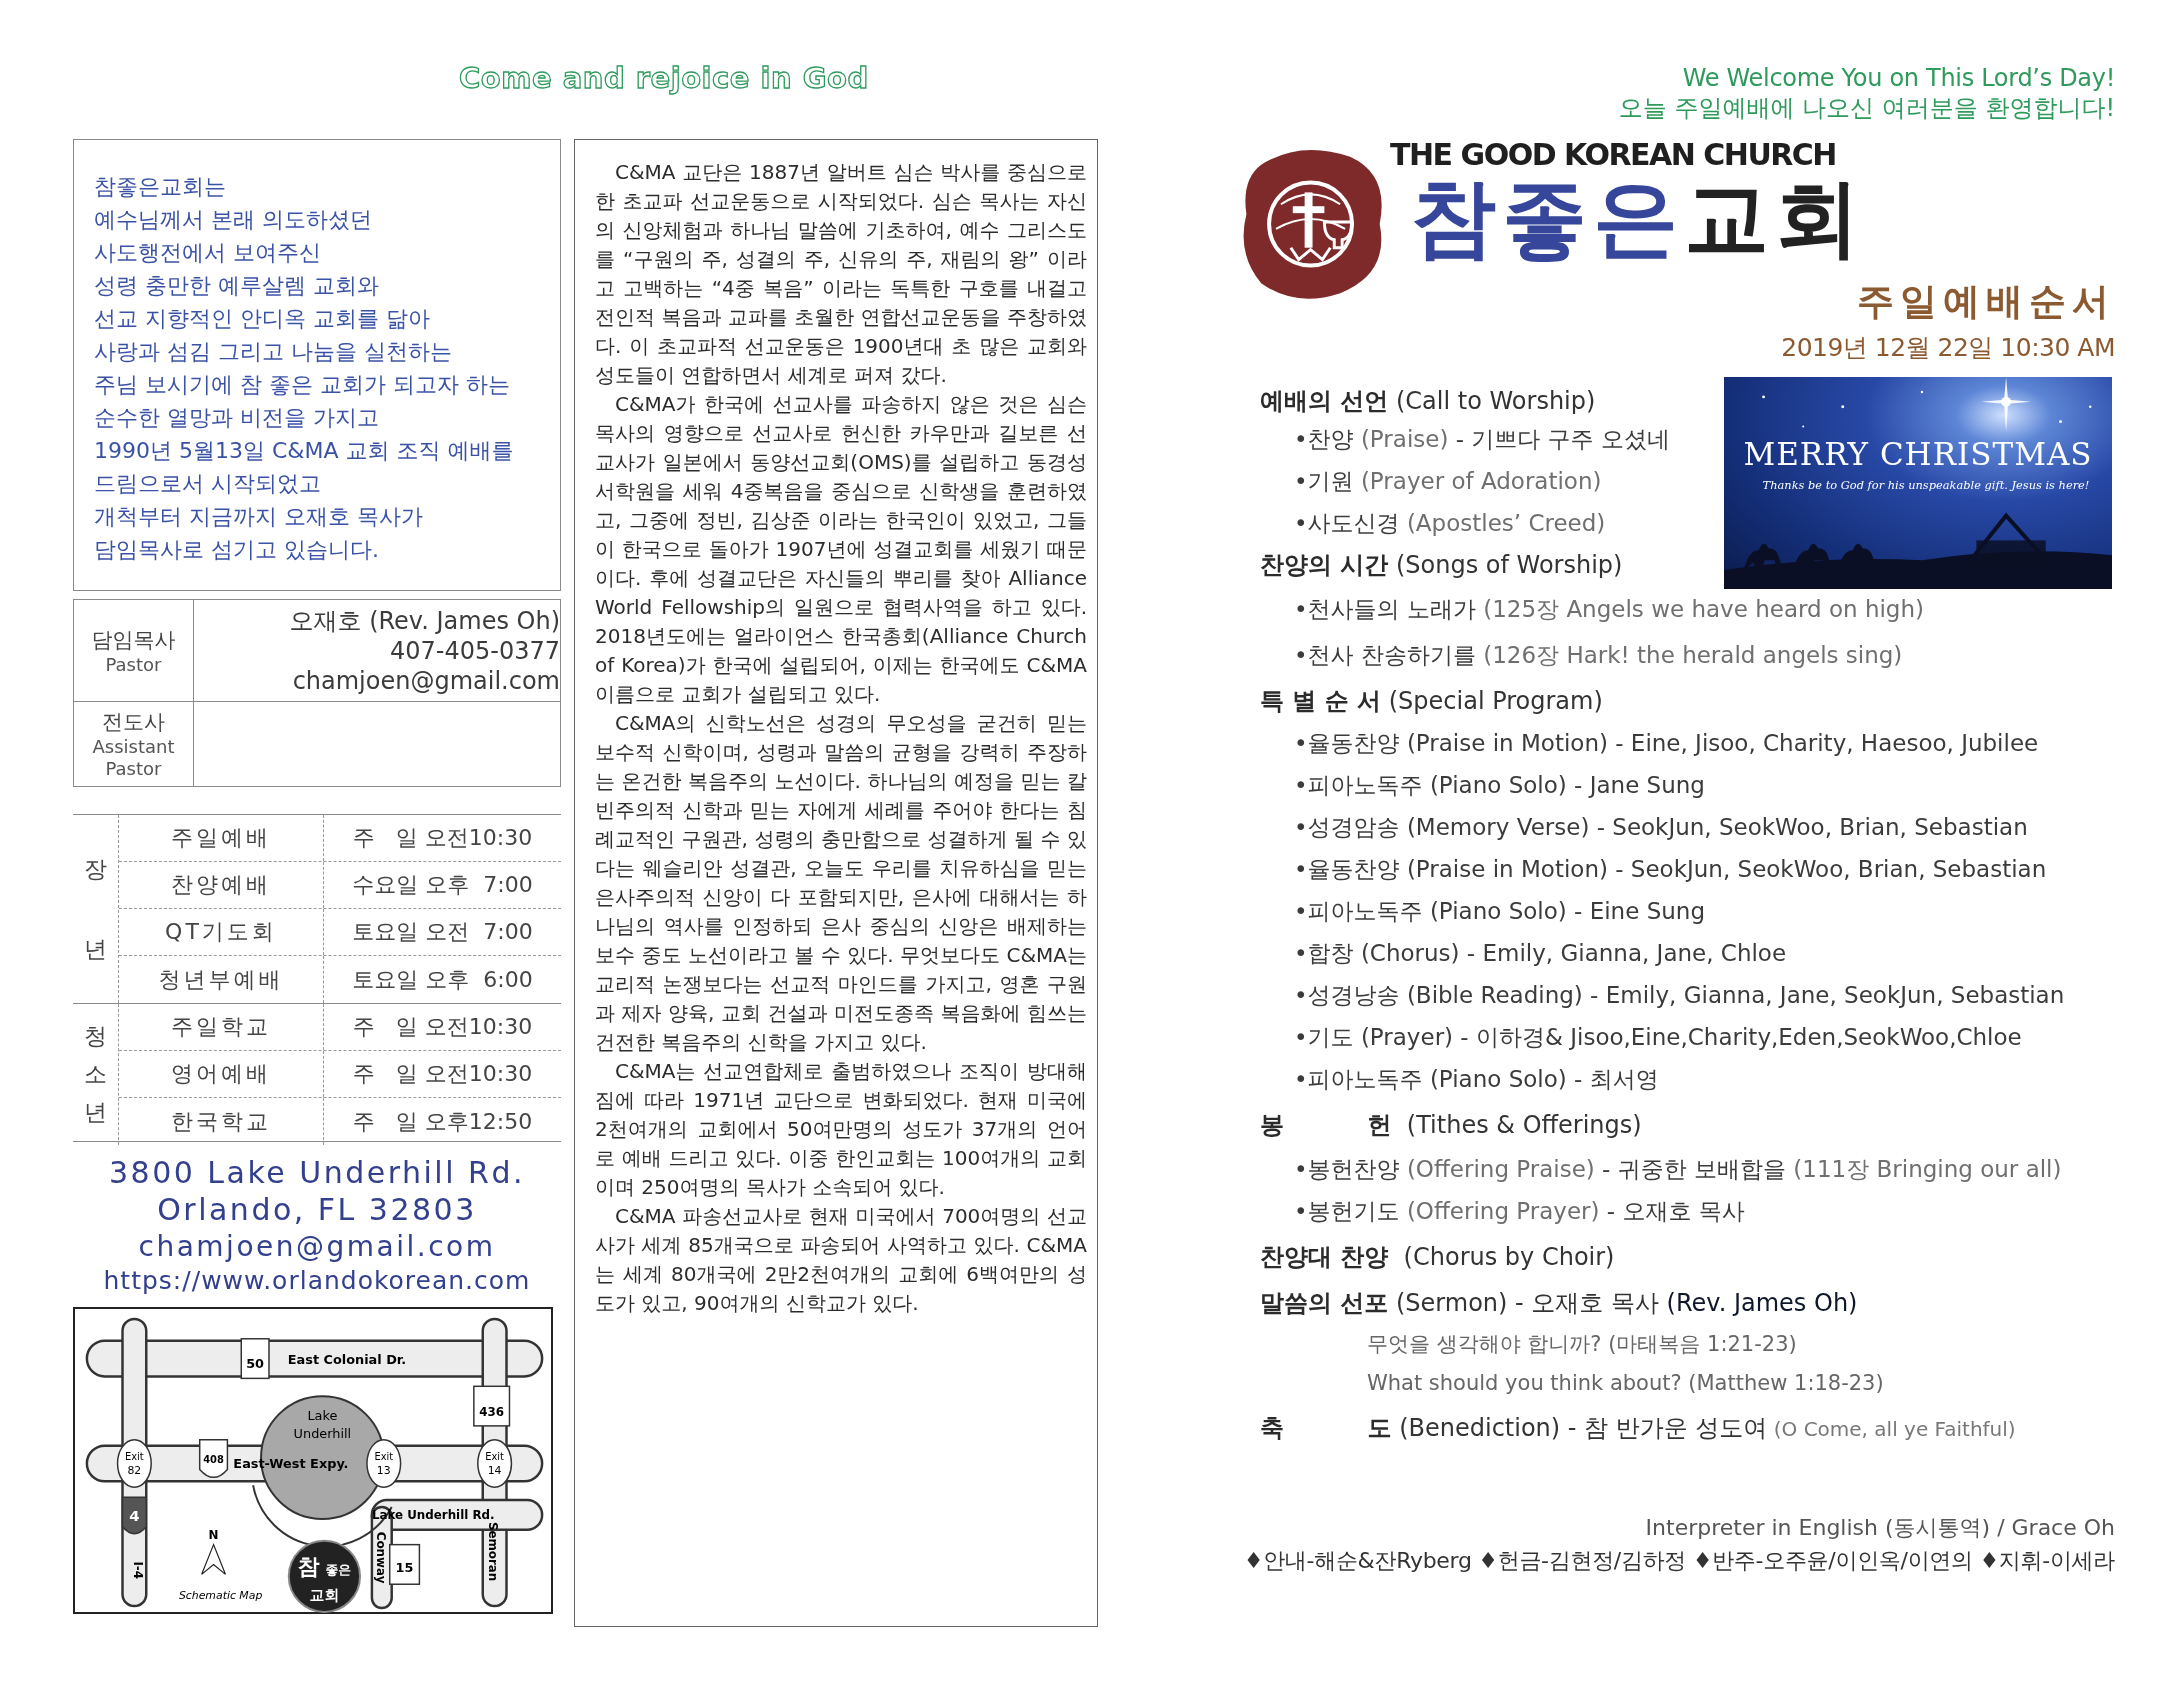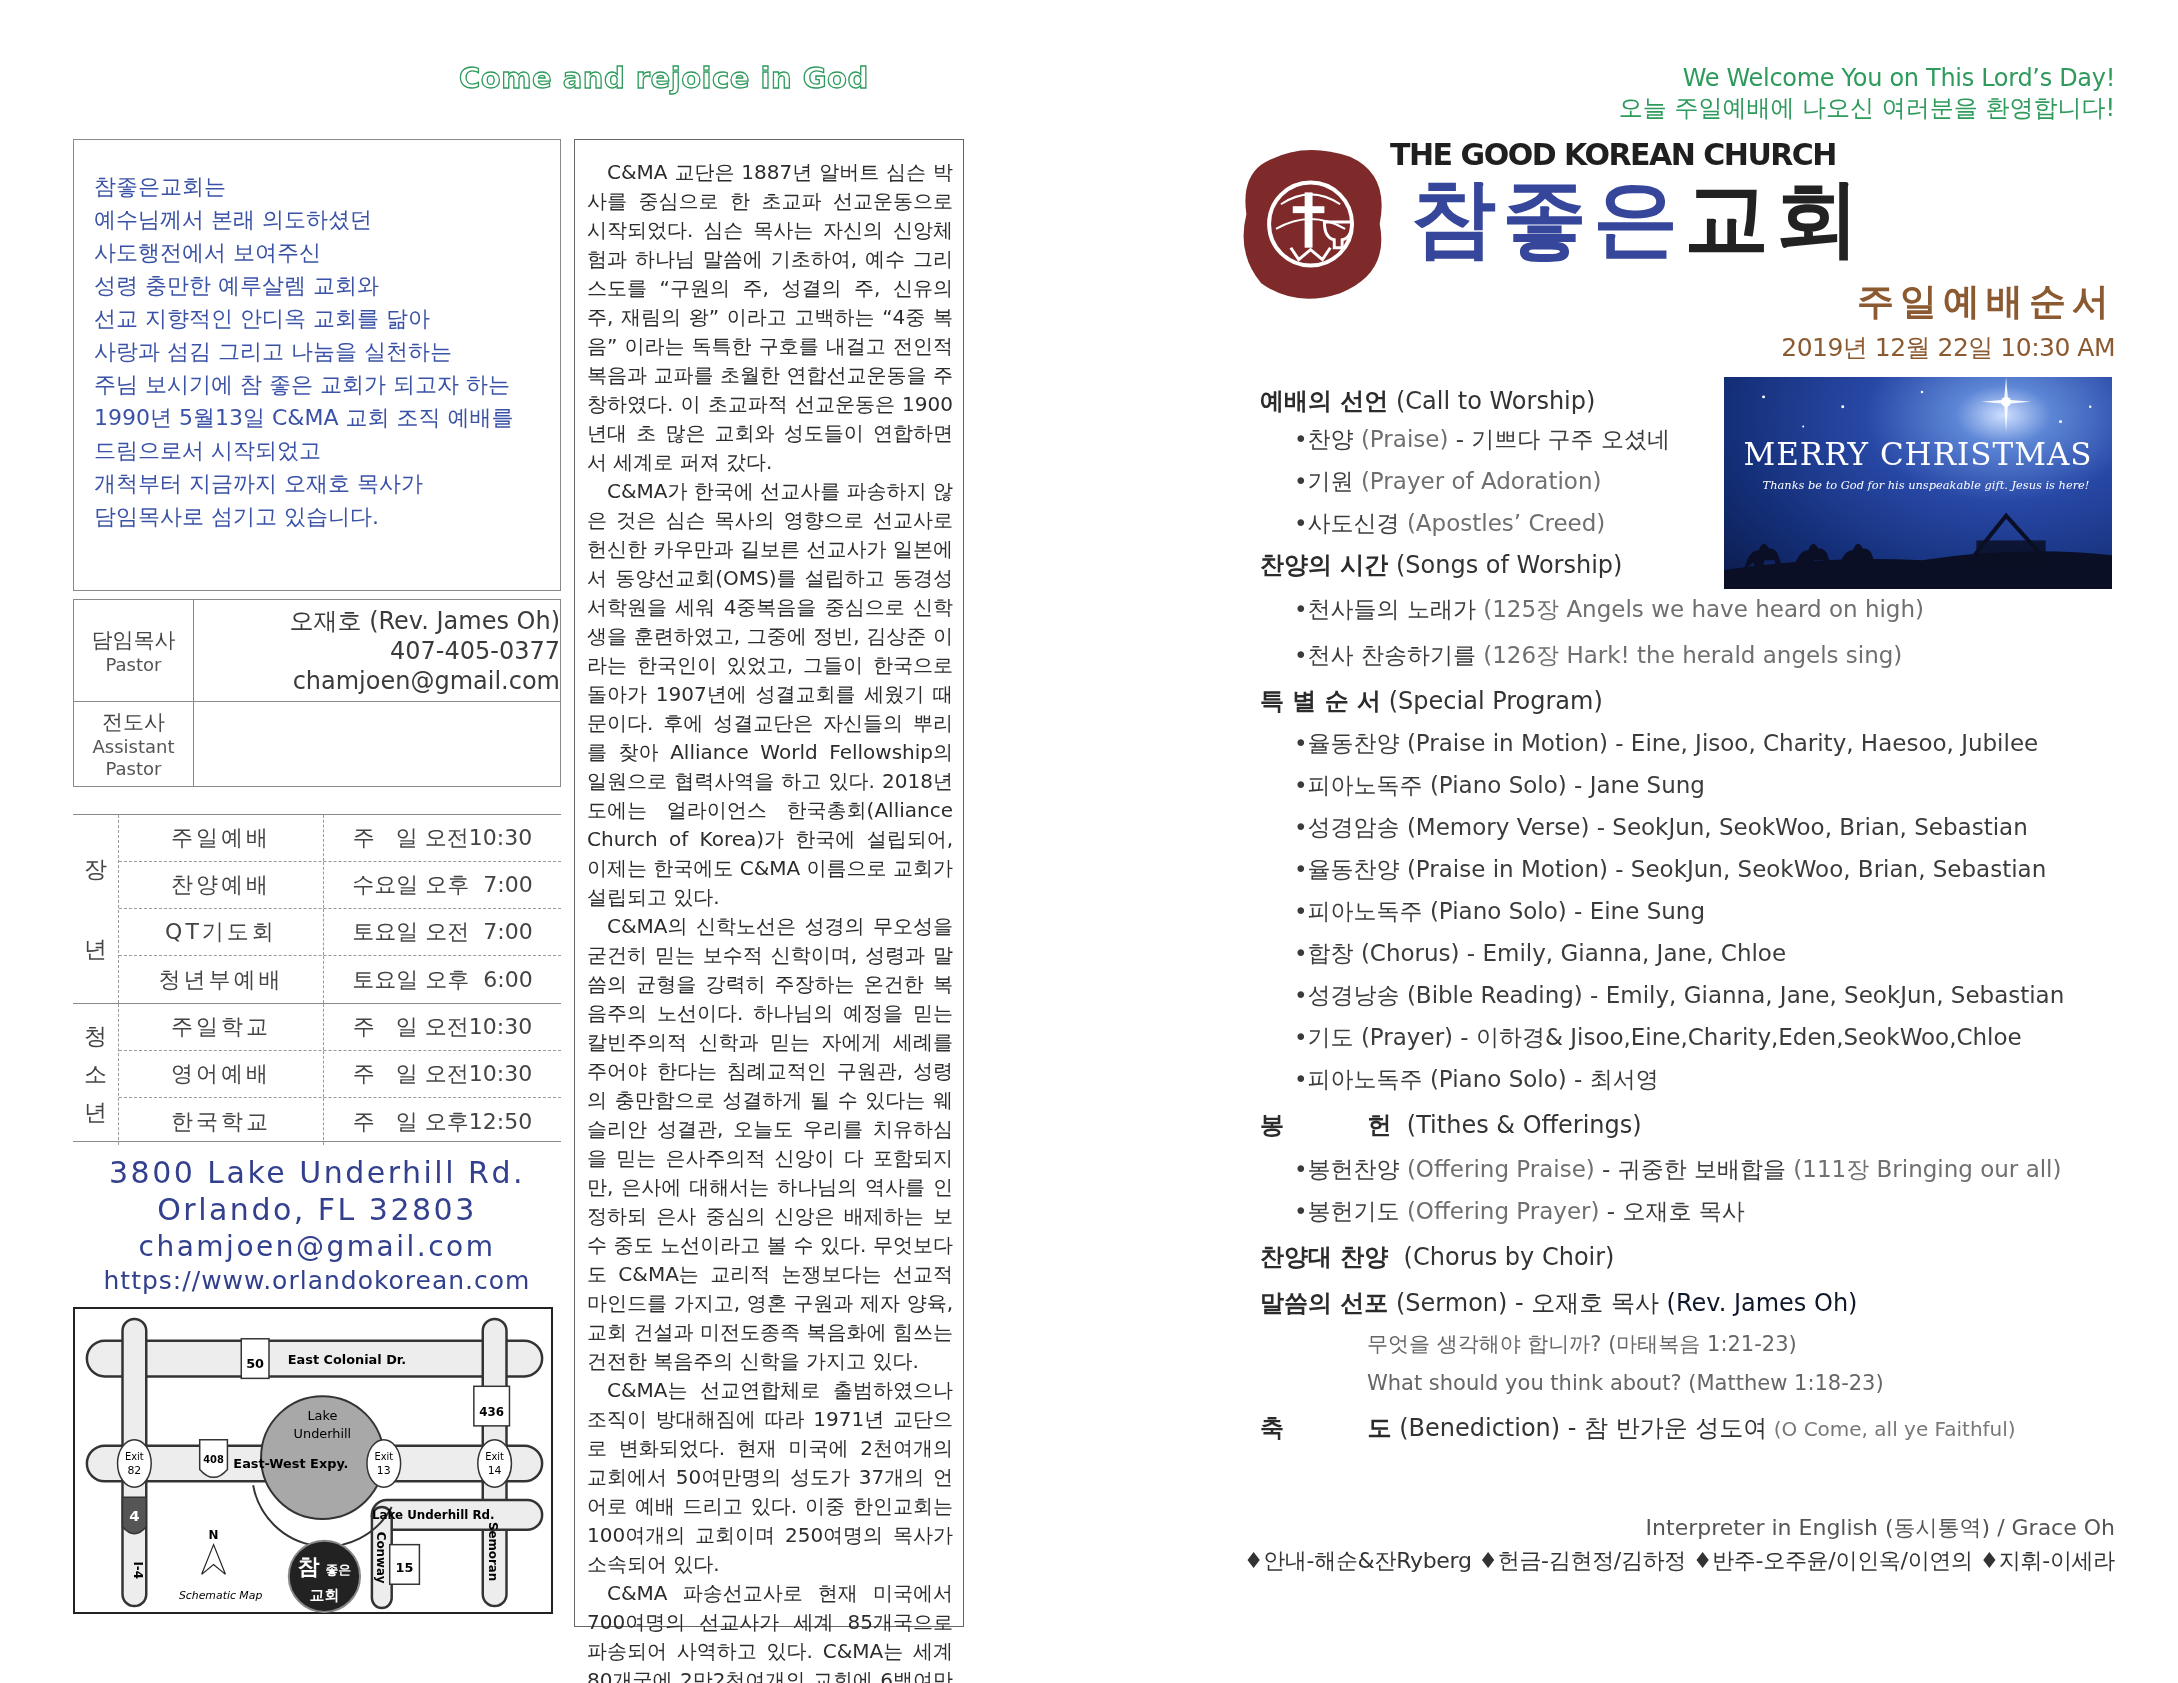--- a/index.html
+++ b/index.html
@@ -46,22 +46,22 @@
   .address { position: absolute; left: 73px; top: 1154px; width: 488px; text-align: center; color: #33408e; }
   .address .a1 { font-size: 30px; line-height: 37px; letter-spacing: 2.5px; }
   .address .a2 { font-size: 30px; line-height: 37px; letter-spacing: 2.5px; }
   .address .a3 { font-size: 28px; line-height: 37px; letter-spacing: 2.5px; }
   .address .a4 { font-size: 25px; line-height: 32px; letter-spacing: 1px; }
 
   .map { position: absolute; left: 73px; top: 1307px; width: 480px; height: 307px; border: 2px solid #222; background: #fff; }
 
   
   .history-box {
-    position: absolute; left: 574px; top: 139px; width: 390px; height: 1488px;
-    border: 1.5px solid #666; padding: 18px 10px 0 12px;
+    position: absolute; left: 574px; top: 139px; width: 524px; height: 1488px;
+    border: 1.5px solid #666; padding: 18px 10px 0 20px;
   }
   .history-para { font-size: 20px; line-height: 29px; color: #2c2c2c; text-align: justify; text-indent: 20px; }
 
   
   .welcome { position: absolute; right: 63px; top: 63px; text-align: right; color: #2e9a5c; }
   .welcome .w1 { font-size: 24px; line-height: 30px; letter-spacing: -0.3px; }
   .welcome .w2 { font-size: 24px; line-height: 30px; }
 
   .logo-blob { position: absolute; left: 1241px; top: 145px; width: 149px; height: 158px; }
   .church-en { position: absolute; left: 1390px; top: 137px; font-size: 30px; font-weight: bold; color: #1f1f1f; letter-spacing: -1.5px; }
@@ -94,20 +94,21 @@
 <div class="tagline">Come and rejoice in God</div>
 
 <div class="mission-box">
   <div class="mission-line">참좋은교회는</div>
   <div class="mission-line">예수님께서 본래 의도하셨던</div>
   <div class="mission-line">사도행전에서 보여주신</div>
   <div class="mission-line">성령 충만한 예루살렘 교회와</div>
   <div class="mission-line">선교 지향적인 안디옥 교회를 닮아</div>
   <div class="mission-line">사랑과 섬김 그리고 나눔을 실천하는</div>
   <div class="mission-line">주님 보시기에 참 좋은 교회가 되고자 하는</div>
+  <div class="mission-line">순수한 열망과 비전을 가지고</div>
   <div class="mission-line">1990년 5월13일 C&amp;MA 교회 조직 예배를</div>
   <div class="mission-line">드림으로서 시작되었고</div>
   <div class="mission-line">개척부터 지금까지 오재호 목사가</div>
   <div class="mission-line">담임목사로 섬기고 있습니다.</div>
 </div>
 
 <div class="staff-table">
   <div class="staff-row" style="height:102px">
     <div class="staff-role">
       <div class="ko">담임목사</div>

